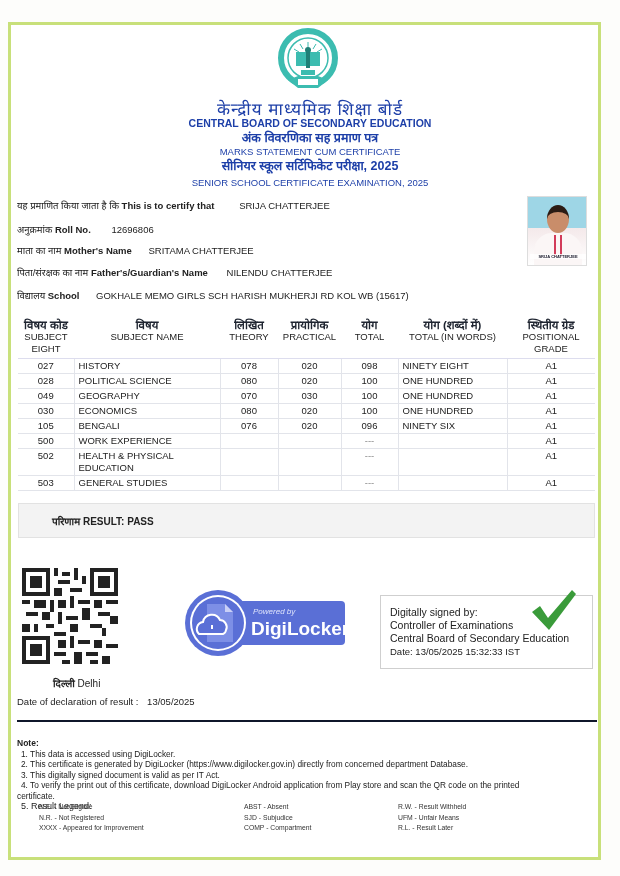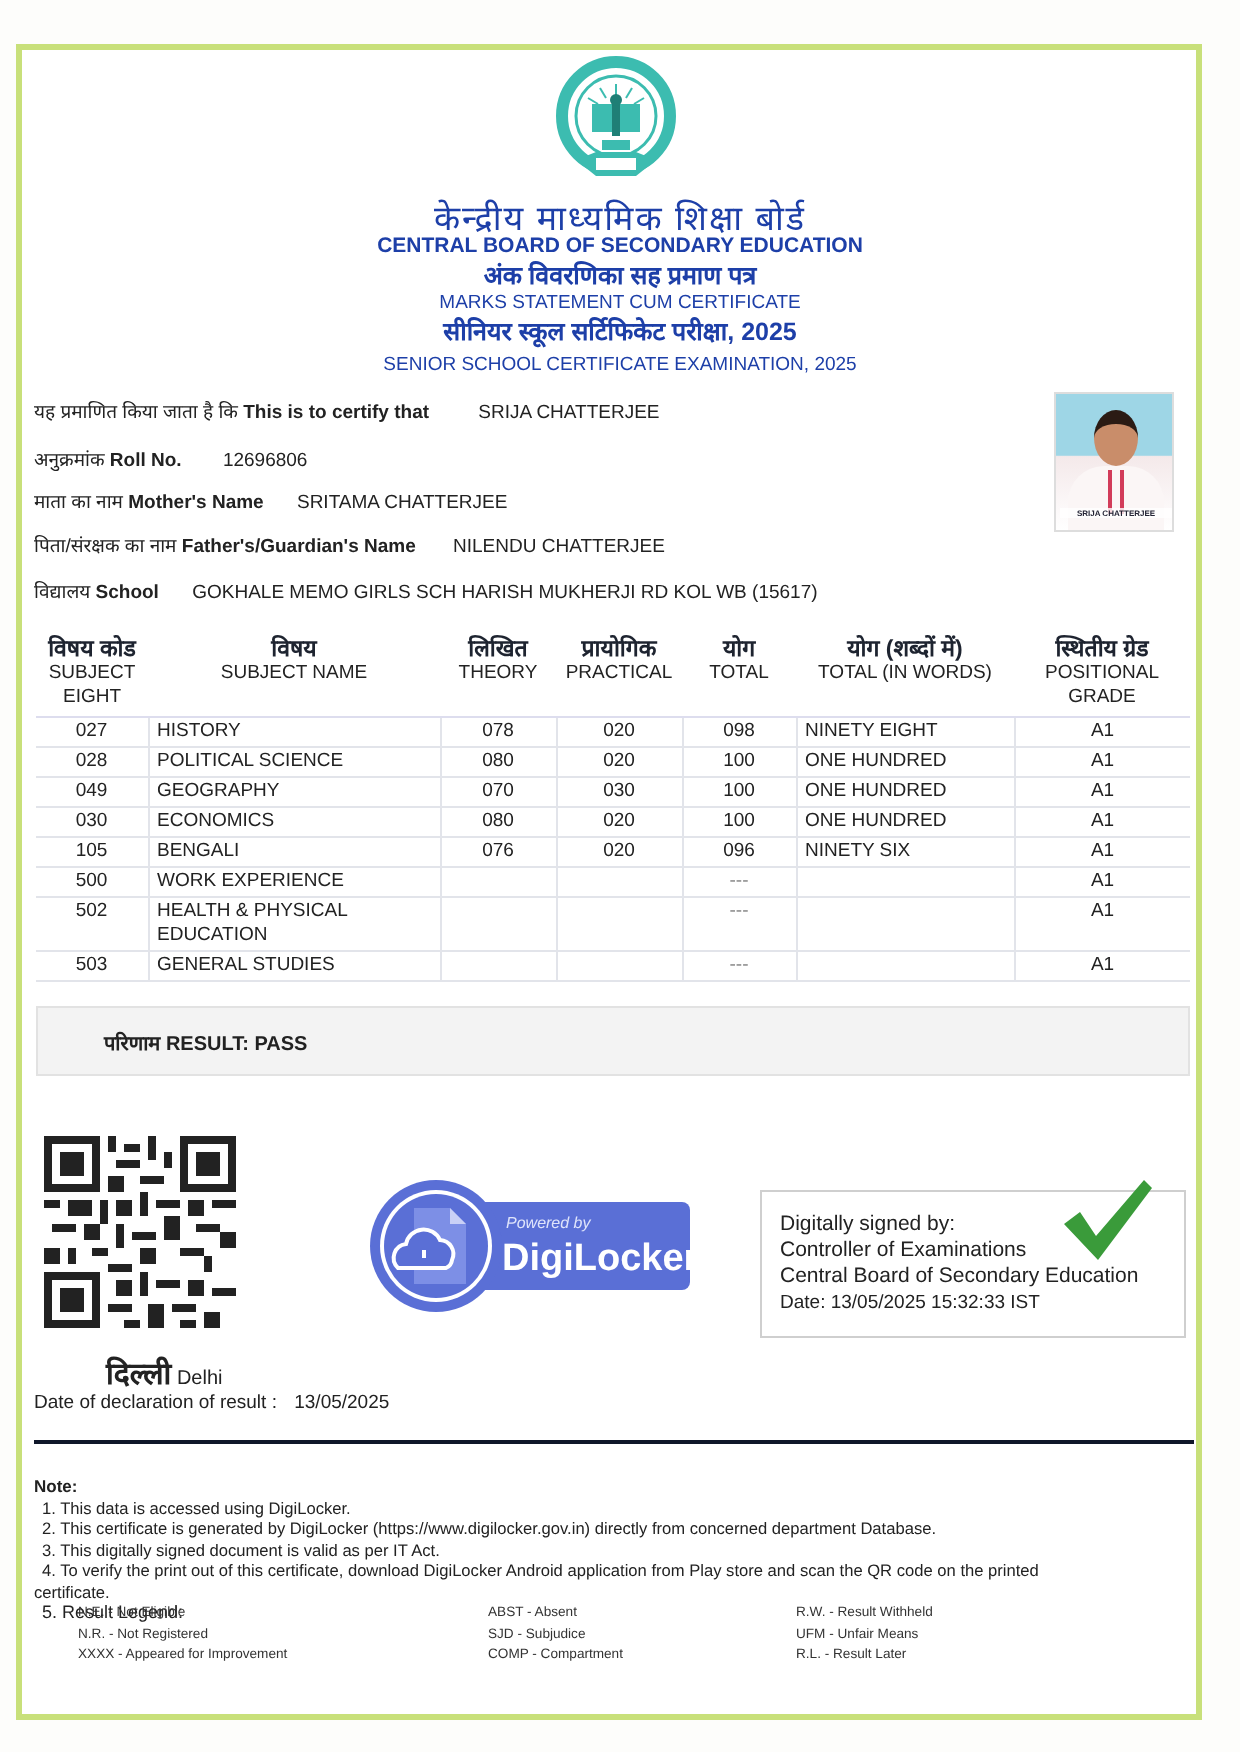--- a/index.html
+++ b/index.html
@@ -59,21 +59,21 @@
   .dl-badge { position: absolute; left: 185px; top: 590px; width: 160px; height: 66px; }
   .sign-box {
     position: absolute; left: 380px; top: 595px; width: 213px; height: 74px;
     border: 1px solid #cfcfcf; background: #fff; padding: 10px 0 0 9px;
     font-size: 10.5px; color: #222; line-height: 13px;
   }
   .sign-box .dt { font-size: 9.5px; }
   .check { position: absolute; left: 530px; top: 588px; width: 48px; height: 44px; }
 
   .place { position: absolute; left: 17px; top: 676px; font-size: 10px; }
-  .place .hi { font-weight: bold; font-size: 15px; padding-left: 36px; }
+  .place .hi { font-weight: bold; font-size: 10px; padding-left: 36px; }
   .decl { position: absolute; left: 17px; top: 696px; font-size: 9.5px; }
 
   
   .notes {
     position: absolute; left: 17px; top: 720px; width: 580px; height: 118px;
     border-top: 2px solid #0f172a; font-size: 8.3px; color: #222; line-height: 10.5px; padding-top: 16px;
   }
   .notes .ttl { font-weight: bold; font-size: 8.5px; }
   .notes .item { padding-left: 4px; }
   .notes .cont { padding-left: 0; }

